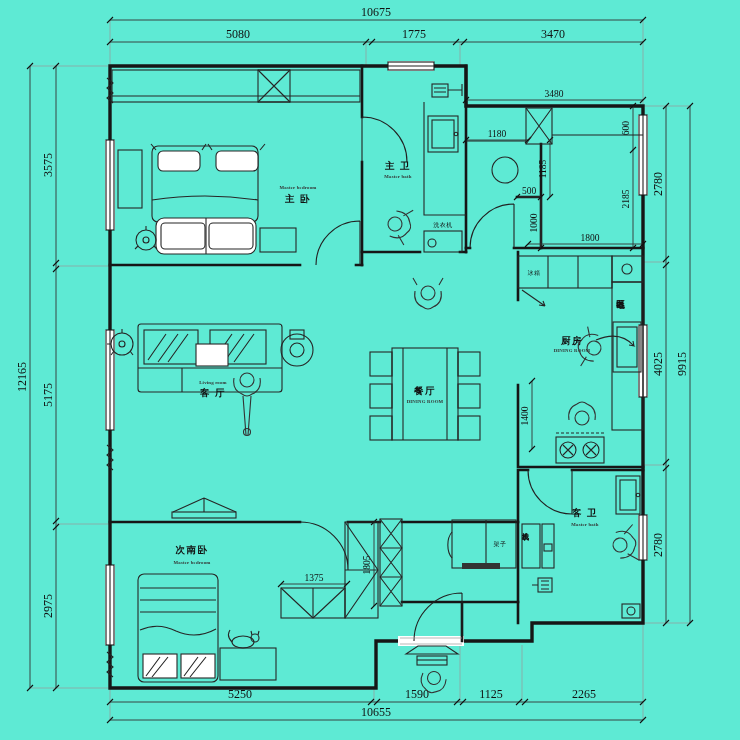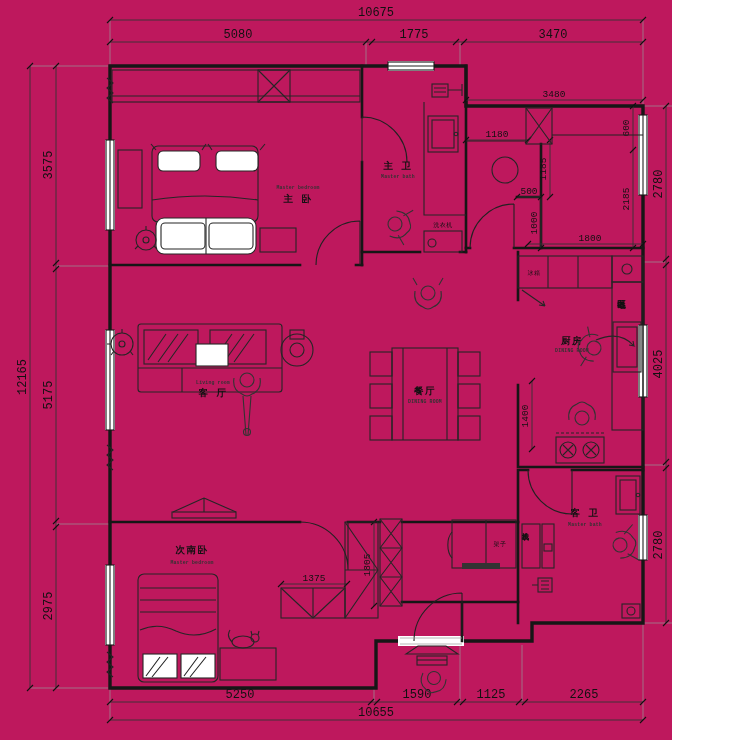--- a/index.html
+++ b/index.html
@@ -1,17 +1,17 @@
 <!DOCTYPE html>
 <html><head>
 <meta charset="utf-8">
 <style>
   html,body{margin:0;padding:0;background:#ffffff;}
-  .stage{position:relative;width:672px;height:740px;background:#be185d;overflow:hidden;
-         font-family:Liberation Mono, monospace;}
+  .stage{position:relative;width:740px;height:740px;background:#5eead4;overflow:hidden;
+         font-family:Liberation Serif, serif;}
   svg{position:absolute;left:0;top:0;}
   .wall{stroke:#161616;stroke-width:3.4;fill:none;stroke-linecap:square;}
   .iwall{stroke:#161616;stroke-width:2.6;fill:none;stroke-linecap:square;}
   .thin{stroke:#222;stroke-width:1.1;fill:none;}
   .furn{stroke:#262626;stroke-width:1.1;fill:none;}
   .furnF{stroke:#262626;stroke-width:1.1;fill:#fff;}
   .dimline{stroke:#333;stroke-width:0.9;fill:none;}
   .ext{stroke:#999;stroke-width:0.7;fill:none;}
   .tick{stroke:#111;stroke-width:1.1;fill:none;}
   .door{stroke:#222;stroke-width:1.1;fill:none;}

